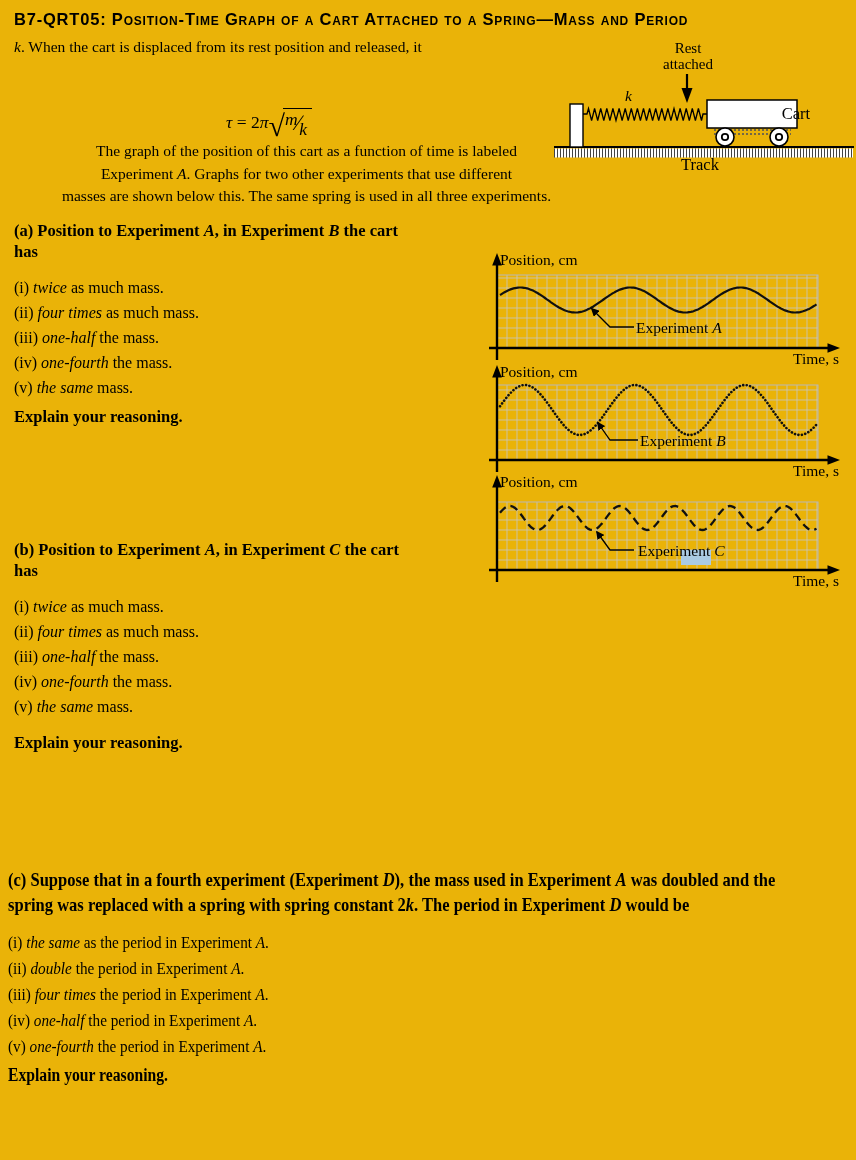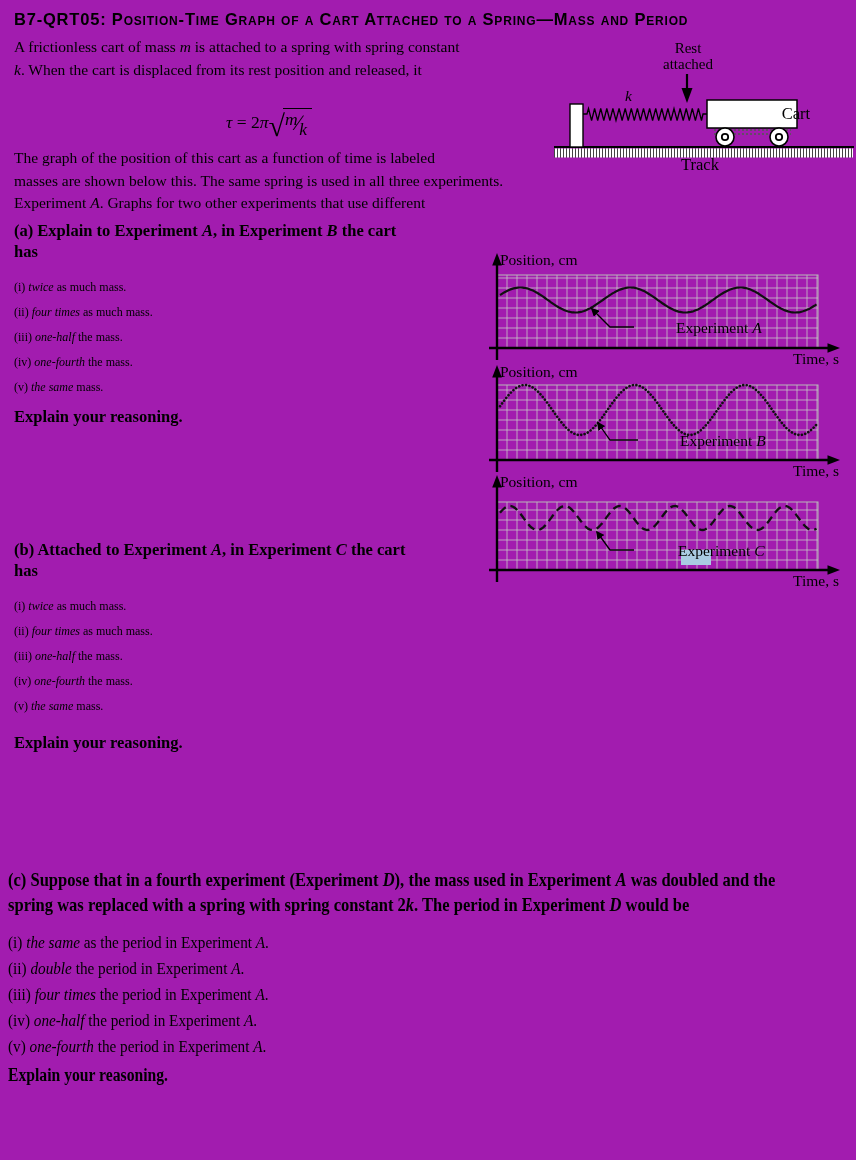--- a/index.html
+++ b/index.html
@@ -1,39 +1,39 @@
 <!DOCTYPE html>
 <html><head>
 <meta charset="utf-8">
 <style>
   html,body{margin:0;padding:0;background:#ffffff;}
-  .page{position:relative;width:856px;height:1160px;background:#a21caf;color:#000;
+  .page{position:relative;width:856px;height:1160px;background:#eab308;color:#000;
         font-family:"Liberation Serif",serif;overflow:hidden;}
   .abs{position:absolute;}
 
   .title{left:14px;top:10px;width:840px;white-space:nowrap;
          font-family:"Liberation Sans",sans-serif;font-weight:700;
          font-variant:small-caps;font-size:16.5px;letter-spacing:.8px;}
 
   .para{font-size:15.5px;line-height:22.5px;}
   .intro1{left:14px;top:36px;width:545px;}
-  .intro2{left:14px;top:147px;width:585px;}
+  .intro2{left:14px;top:140px;width:585px;text-align:center;}
 
   .equation{left:226px;top:108px;font-size:17.5px;}
   .eq-i{font-style:italic;}
   .eq-sqrt{font-size:30px;line-height:1;vertical-align:-8px;letter-spacing:-2px;}
   .eq-radicand{display:inline-block;border-top:1.6px solid #000;padding:1px 5px 0 2px;line-height:1;}
   .eq-num{font-style:italic;position:relative;top:-3px;}
   .eq-slash{font-style:italic;font-size:22px;position:relative;top:2px;margin:0 -1px;}
   .eq-den{font-style:italic;position:relative;top:7px;}
 
   .question{width:475px;}
   .q-head{font-size:16.5px;line-height:21px;font-weight:700;}
   .options{margin-top:13px;}
-  .option{font-size:12px;line-height:25px;}
+  .option{font-size:16px;line-height:25px;}
   .explain{font-weight:700;font-size:16.5px;margin-top:7px;}
   .ri{font-style:italic;}
   .rb{font-weight:700;}
   .rbi{font-weight:700;font-style:italic;}
 
   .qa{left:14px;top:220px;}
   .qb{left:14px;top:539px;}
   .qc{left:8px;top:867px;width:985px;transform:scaleX(0.87);transform-origin:0 0;}
   .qc .q-head{font-size:19px;line-height:25px;}
   .qc .options{margin-top:12px;}
@@ -43,44 +43,43 @@
   .figure{left:553px;top:40px;width:302px;height:142px;}
   .fig-label{font-size:15px;line-height:16px;text-align:center;}
   .rest-label{left:95px;top:0;width:80px;}
   .k-label{left:72px;top:47px;font-size:15.5px;font-style:italic;}
   .cart-label{left:154px;top:64px;width:90px;font-size:16.5px;text-align:center;padding-left:44px;}
   .track-label{left:105px;top:115px;width:84px;font-size:16.5px;text-align:center;}
 
   .graph{left:488px;width:368px;height:128px;}
   .g-ylabel{left:12px;top:1px;font-size:15.5px;}
   .g-xlabel{left:305px;top:100px;font-size:15.5px;}
-  .g-series{font-size:15.5px;z-index:2;padding-left:40px;}
+  .g-series{font-size:15.5px;z-index:2;}
   .g-highlight{z-index:1;}
   svg{display:block;}
 </style>
 </head>
 <body>
 
 <div class="page">
 
   <div class="abs title">B7-QRT05: Position-Time Graph of a Cart Attached to a Spring—Mass and Period</div>
 
   <div class="abs intro1">
-    <div class="para"><span>A frictionless cart of mass </span><span class="ri">m</span><span> is attached to a spring with spring constant</span></div>
     <div class="para"><span class="ri">k</span><span>. When the cart is displaced from its rest position and released, it</span></div>
   </div>
 
   <div class="abs equation">
     <span class="eq-i">τ</span><span> = 2</span><span class="eq-i">π</span><span class="eq-sqrt">√</span><span class="eq-radicand"><span class="eq-num">m</span><span class="eq-slash">∕</span><span class="eq-den">k</span></span>
   </div>
 
   <div class="abs intro2">
     <div class="para"><span>The graph of the position of this cart as a function of time is labeled</span></div>
+    <div class="para"><span>Experiment </span><span class="ri">A</span><span>. Graphs for two other experiments that use different</span></div>
     <div class="para"><span>masses are shown below this. The same spring is used in all three experiments.</span></div>
-    <div class="para"><span>Experiment </span><span class="ri">A</span><span>. Graphs for two other experiments that use different</span></div>
   </div>
 
   <div class="abs figure">
     <svg class="abs" style="left:0;top:0" width="302" height="142">
       <defs>
         <pattern id="ap-hatch" width="3" height="12" patternUnits="userSpaceOnUse">
           <rect width="3" height="12" fill="#fff"></rect>
           <line x1="1.5" y1="0" x2="1.5" y2="12" stroke="#444" stroke-width="1"></line>
         </pattern>
         <pattern id="ap-dots" width="4" height="4" patternUnits="userSpaceOnUse">
@@ -286,34 +285,34 @@
         </defs>
         <polyline points="146,78 122,78 109,60" fill="none" stroke="#000" stroke-width="1.3" marker-end="url(#ah2)"></polyline>
       </svg>
     <div class="abs g-ylabel">Position, cm</div>
     <div class="abs g-highlight" id="c-highlight" style="left: 193px; top: 78px; width: 30px; height: 15px; background: rgb(170, 203, 226);"></div>
     <div class="abs g-series" style="left:150px;top:70px"><span>Experiment </span><span class="ri">C</span></div>
     <div class="abs g-xlabel">Time, s</div>
   </div>
 
   <div class="abs question qa">
-    <div class="q-head"><span class="rb">(a) Explain to Experiment </span><span class="rbi">A</span><span class="rb">, in Experiment </span><span class="rbi">B</span><span class="rb"> the cart</span></div>
+    <div class="q-head"><span class="rb">(a) Position to Experiment </span><span class="rbi">A</span><span class="rb">, in Experiment </span><span class="rbi">B</span><span class="rb"> the cart</span></div>
     <div class="q-head"><span class="rb">has</span></div>
     <div class="options">
       <div class="option"><span>(i) </span><span class="ri">twice</span><span> as much mass.</span></div>
       <div class="option"><span>(ii) </span><span class="ri">four times</span><span> as much mass.</span></div>
       <div class="option"><span>(iii) </span><span class="ri">one-half</span><span> the mass.</span></div>
       <div class="option"><span>(iv) </span><span class="ri">one-fourth</span><span> the mass.</span></div>
       <div class="option"><span>(v) </span><span class="ri">the same</span><span> mass.</span></div>
     </div>
     <div class="explain">Explain your reasoning.</div>
   </div>
 
   <div class="abs question qb">
-    <div class="q-head"><span class="rb">(b) Attached to Experiment </span><span class="rbi">A</span><span class="rb">, in Experiment </span><span class="rbi">C</span><span class="rb"> the cart</span></div>
+    <div class="q-head"><span class="rb">(b) Position to Experiment </span><span class="rbi">A</span><span class="rb">, in Experiment </span><span class="rbi">C</span><span class="rb"> the cart</span></div>
     <div class="q-head"><span class="rb">has</span></div>
     <div class="options">
       <div class="option"><span>(i) </span><span class="ri">twice</span><span> as much mass.</span></div>
       <div class="option"><span>(ii) </span><span class="ri">four times</span><span> as much mass.</span></div>
       <div class="option"><span>(iii) </span><span class="ri">one-half</span><span> the mass.</span></div>
       <div class="option"><span>(iv) </span><span class="ri">one-fourth</span><span> the mass.</span></div>
       <div class="option"><span>(v) </span><span class="ri">the same</span><span> mass.</span></div>
     </div>
     <div class="explain" style="margin-top:14px">Explain your reasoning.</div>
   </div>

